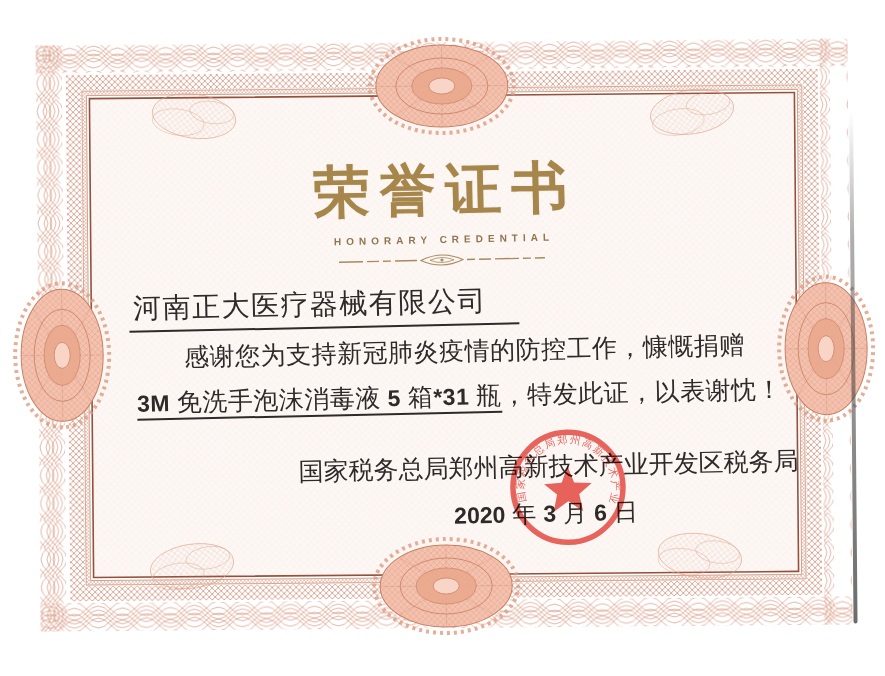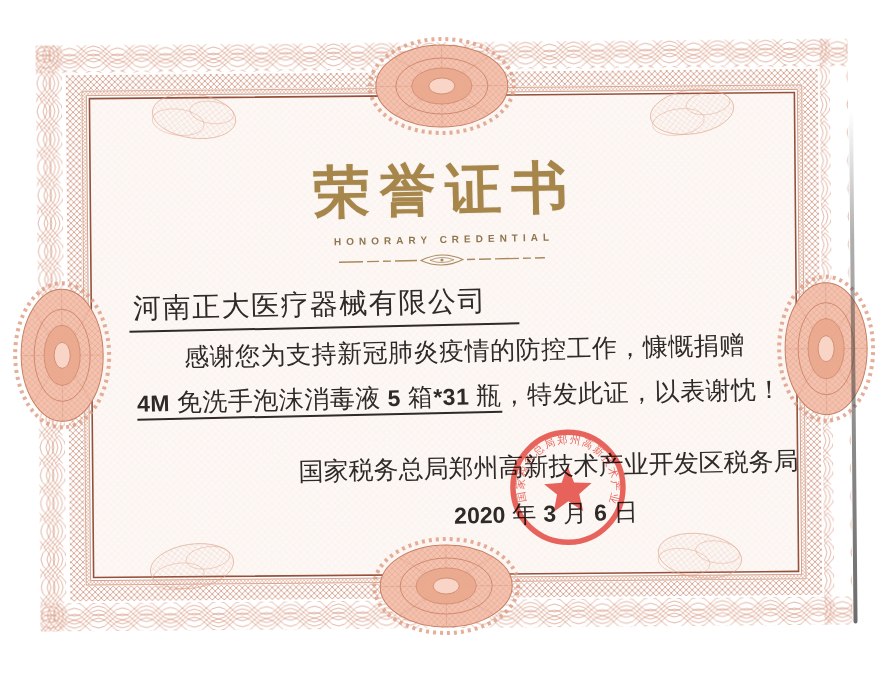--- a/index.html
+++ b/index.html
@@ -157,21 +157,21 @@
           <path d="M84 8 Q105 -2 126 8 Q105 18 84 8 Z" stroke-width="1"></path>
           <path d="M93 8 Q105 3 117 8 Q105 13 93 8 Z" stroke-width="0.8"></path>
           <circle cx="105" cy="8" r="1.6" fill="#a98a5e" stroke="none"></circle>
         </g>
       </svg>
 
       <div class="recipient">河南正大医疗器械有限公司</div>
 
       <div class="body1">感谢您为支持新冠肺炎疫情的防控工作，慷慨捐赠</div>
 
-      <div class="body2"><span class="donation"><span class="num">4M </span><span>免洗手泡沫消毒液 </span><span class="num">5 </span><span>箱</span><span class="num">*31 </span><span>瓶</span></span><span>，特发此证，以表谢忱！</span></div>
+      <div class="body2"><span class="donation"><span class="num">3M </span><span>免洗手泡沫消毒液 </span><span class="num">5 </span><span>箱</span><span class="num">*31 </span><span>瓶</span></span><span>，特发此证，以表谢忱！</span></div>
 
       <div class="issuer">国家税务总局郑州高新技术产业开发区税务局</div>
 
       <div class="dateline"><span class="num">2020</span><span class="unit">年</span><span class="num">3</span><span class="unit">月</span><span class="num">6</span><span class="unit">日</span></div>
 
       <svg class="seal" viewBox="0 0 144 144" xmlns="http://www.w3.org/2000/svg" xmlns:xlink="http://www.w3.org/1999/xlink">
         <circle cx="72" cy="72" r="55" fill="none" stroke="#e2463e" stroke-width="5.5" opacity="0.9"></circle>
         <path fill="#e2463e" opacity="0.92" transform="translate(72,76)" d="M0,-25 L6.2,-8.6 L23.8,-7.7 L11.1,3 L14.7,20.2 L0,10 L-14.7,20.2 L-11.1,3 L-23.8,-7.7 L-6.2,-8.6 Z"></path>
         <path id="sealArc" d="M30.7,87 A44,44 0 1 1 113.3,87" fill="none"></path>
         <text font-size="10.5" fill="#e2463e" opacity="0.9" letter-spacing="1.6" font-family="Liberation Serif, DejaVu Serif, serif">

